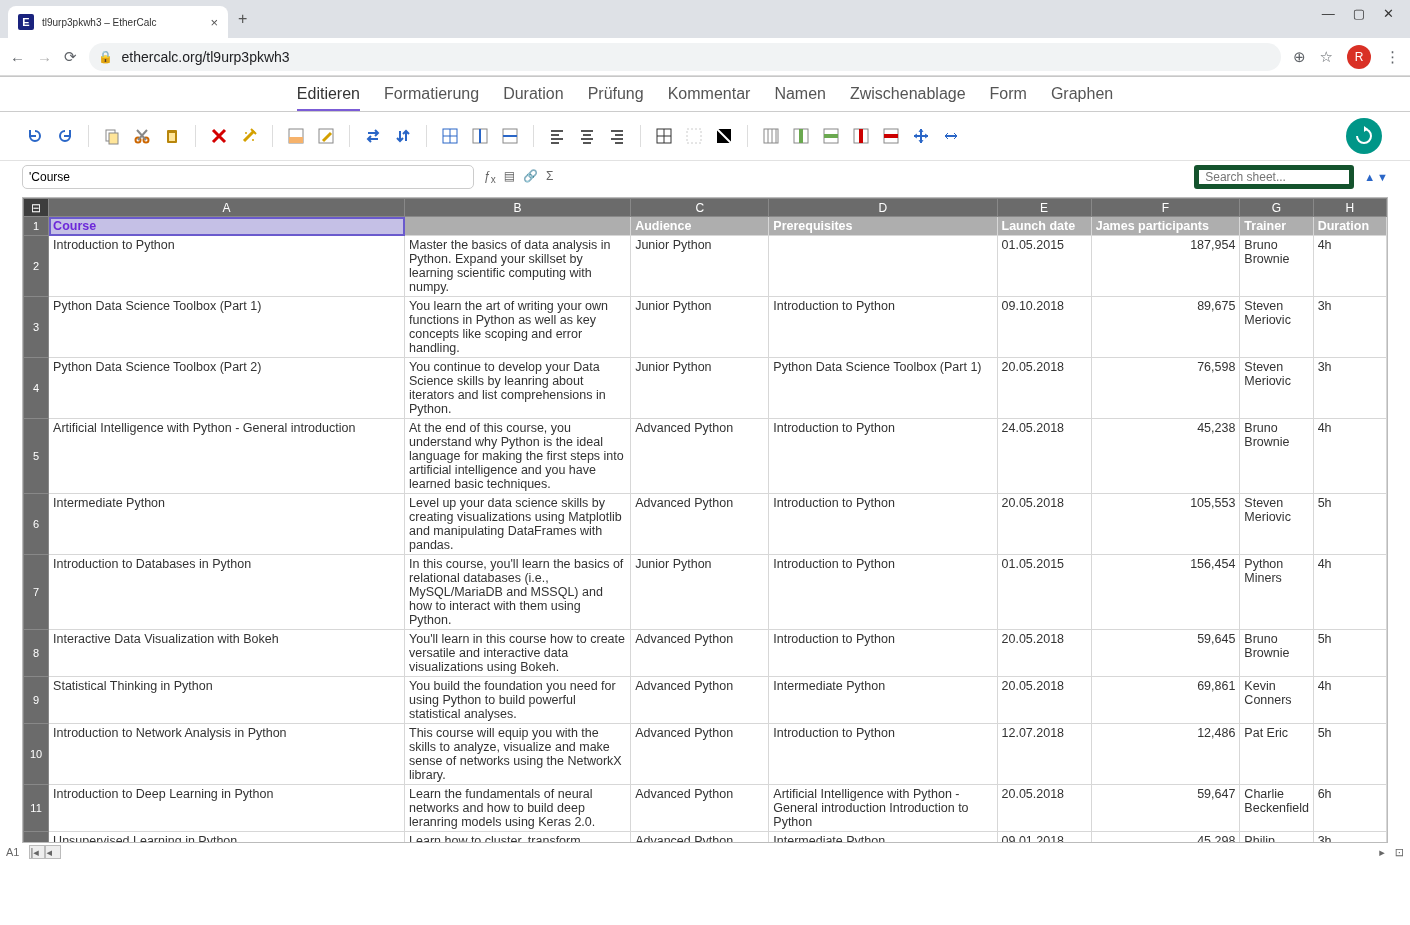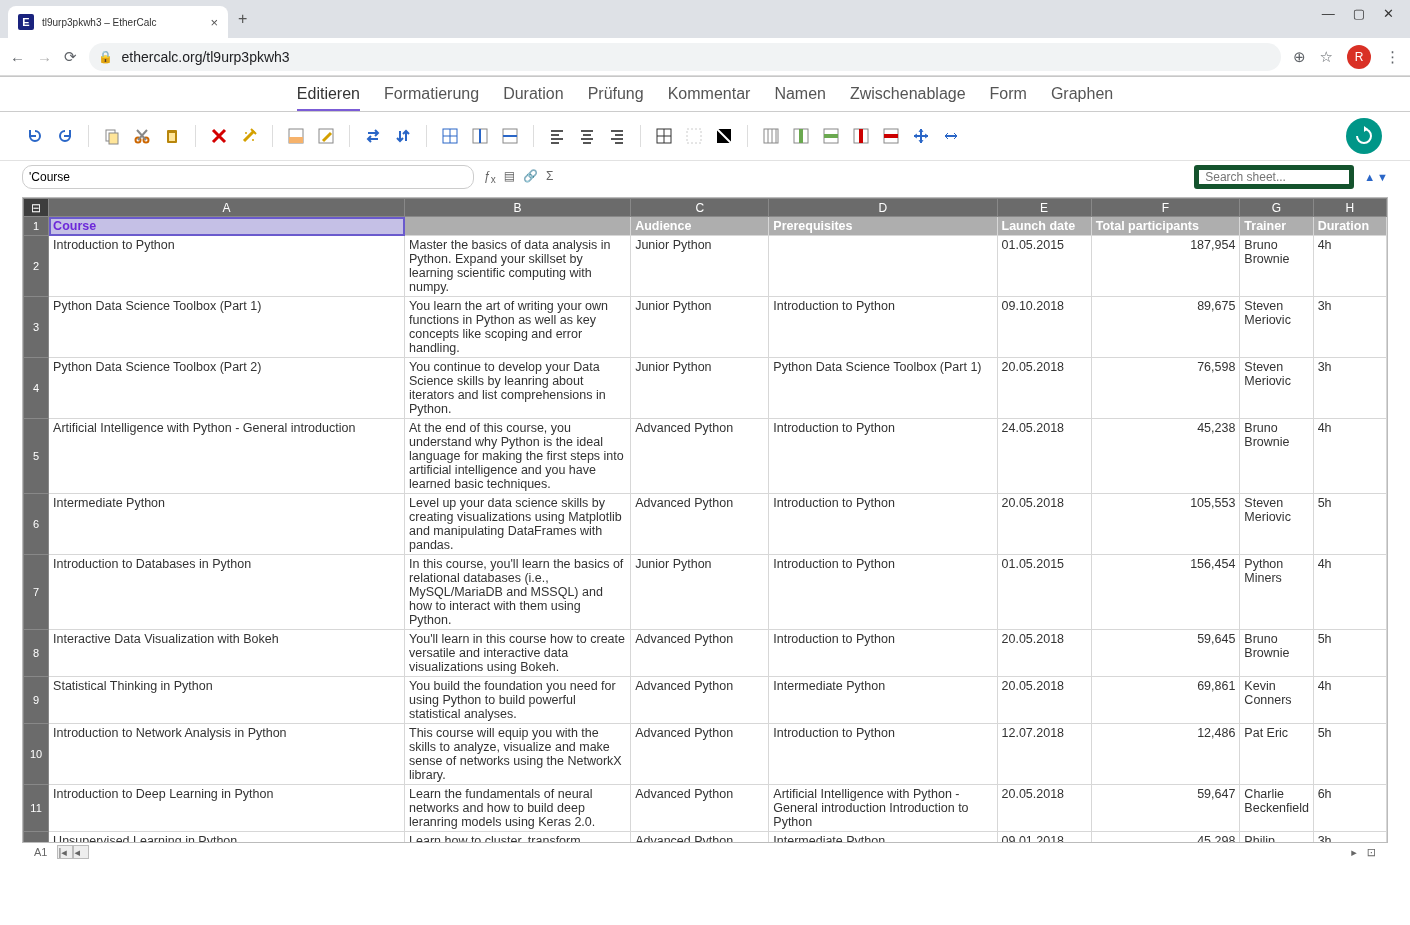--- a/index.html
+++ b/index.html
@@ -26,36 +26,36 @@
   .app-menu .mi { padding-bottom: 6px; color: #555; border-bottom: 2px solid transparent; cursor: pointer; }
   .app-menu .mi.active { border-bottom-color: #7b5cd6; color: #333; }
   
   .toolbar { display: flex; align-items: center; padding: 6px 22px; gap: 4px; border-bottom: 1px solid #e2e2e2; }
   .tbtn { width: 26px; height: 26px; display: flex; align-items: center; justify-content: center; border-radius: 3px; }
   .tsep { width: 1px; height: 22px; background: #ddd; margin: 0 6px; }
   .spacer { flex: 1; }
   .run-btn { width: 36px; height: 36px; border-radius: 50%; background: #009688; color: #fff; display: flex; align-items: center; justify-content: center; margin-right: 6px; }
   
   .formula-row { display: flex; align-items: center; padding: 4px 22px 8px; gap: 10px; }
-  .cell-input { flex: 0 0 452px; border: 1px solid #ccc; border-radius: 10px; height: 24px; padding: 0 6px; font-size: 12px; }
+  .cell-input { flex: 0 0 452px; border: 1px solid #ccc; border-radius: 5px; height: 24px; padding: 0 6px; font-size: 12px; }
   .finline { display: flex; gap: 8px; color: #666; font-size: 12px; }
   .search-sheet { width: 160px; border: 5px solid #14532d; border-radius: 3px; height: 24px; padding: 0 6px; font-size: 12px; }
   .updown { color: #2a66c7; font-size: 11px; display: flex; gap: 2px; }
   
   .grid-wrap { position: relative; margin: 0 22px; border: 1px solid #bbb; }
   .grid-scroll { overflow: auto; height: 644px; }
   table.sheet { border-collapse: collapse; width: 100%; table-layout: fixed; }
   .colh th { background: #6b6b6b; color: #fff; font-weight: normal; font-size: 12px; border: 1px solid #888; height: 18px; position: sticky; top: 0; z-index: 2; }
   .corner { width: 24px; background: #3d3d3d !important; color:#fff; }
   .rowh { background: #6b6b6b; color: #fff; text-align: center; border: 1px solid #888; font-size: 11px; width: 24px; position: sticky; left: 0; z-index: 1; }
   td.cell { border: 1px solid #d7d7d7; vertical-align: top; padding: 2px 4px; font-size: 12.5px; overflow: hidden; }
   tr.r1 td.cell { background: #aeaeae; color: #fff; font-weight: bold; }
   tr.r1 td.cell.selected { outline: 2px solid #6a5acd; outline-offset: -2px; background: #c5c0e6; color:#6d28d9; }
   td.num { text-align: right; }
-  .statusbar { display: flex; align-items: center; padding: 2px 34px 6px; font-size: 11px; color: #666; gap: 10px; }
+  .statusbar { display: flex; align-items: center; padding: 2px 6px 6px; font-size: 11px; color: #666; gap: 10px; }
   .hscroll { display: flex; align-items: center; gap: 0; }
   .hscroll .arrow { width: 16px; height: 14px; border: 1px solid #bbb; background: #eee; }
   
   col.cA { width: 340px; } col.cB { width: 216px; } col.cC { width: 132px; }
   col.cD { width: 218px; } col.cE { width: 90px; } col.cF { width: 142px; }
   col.cG { width: 70px; } col.cH { width: 70px; }
   
   svg { display: block; }
 </style>
 </head>
@@ -330,21 +330,21 @@
           </tr>
       </thead>
       <tbody id="gridbody">
           <tr class="r1">
             <td class="rowh">1</td>
             <td class="cell selected">Course</td>
             <td class="cell"></td>
             <td class="cell">Audience</td>
             <td class="cell">Prerequisites</td>
             <td class="cell">Launch date</td>
-            <td class="cell">Total participants</td>
+            <td class="cell">James participants</td>
             <td class="cell">Trainer</td>
             <td class="cell">Duration</td>
           </tr>
           <tr>
             <td class="rowh">2</td>
             <td class="cell">Introduction to Python</td>
             <td class="cell">Master the basics of data analysis in Python. Expand your skillset by learning scientific computing with numpy.</td>
             <td class="cell">Junior Python</td>
             <td class="cell"></td>
             <td class="cell">01.05.2015</td>

